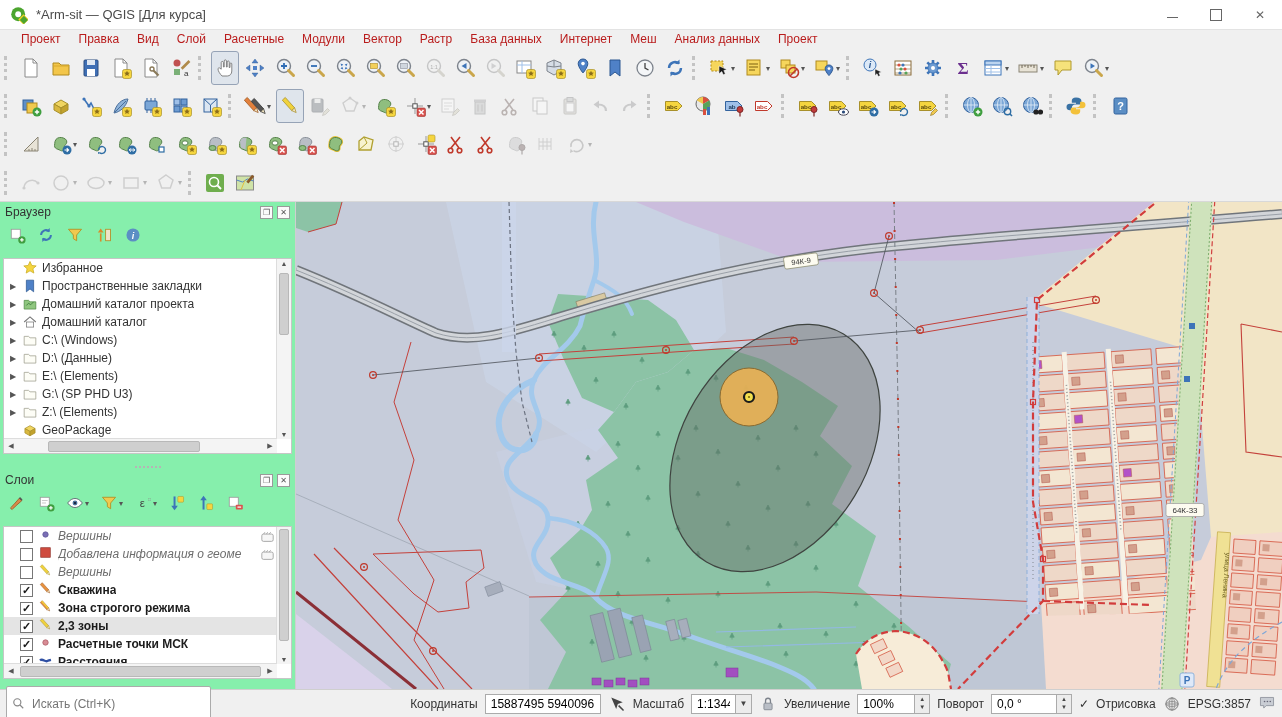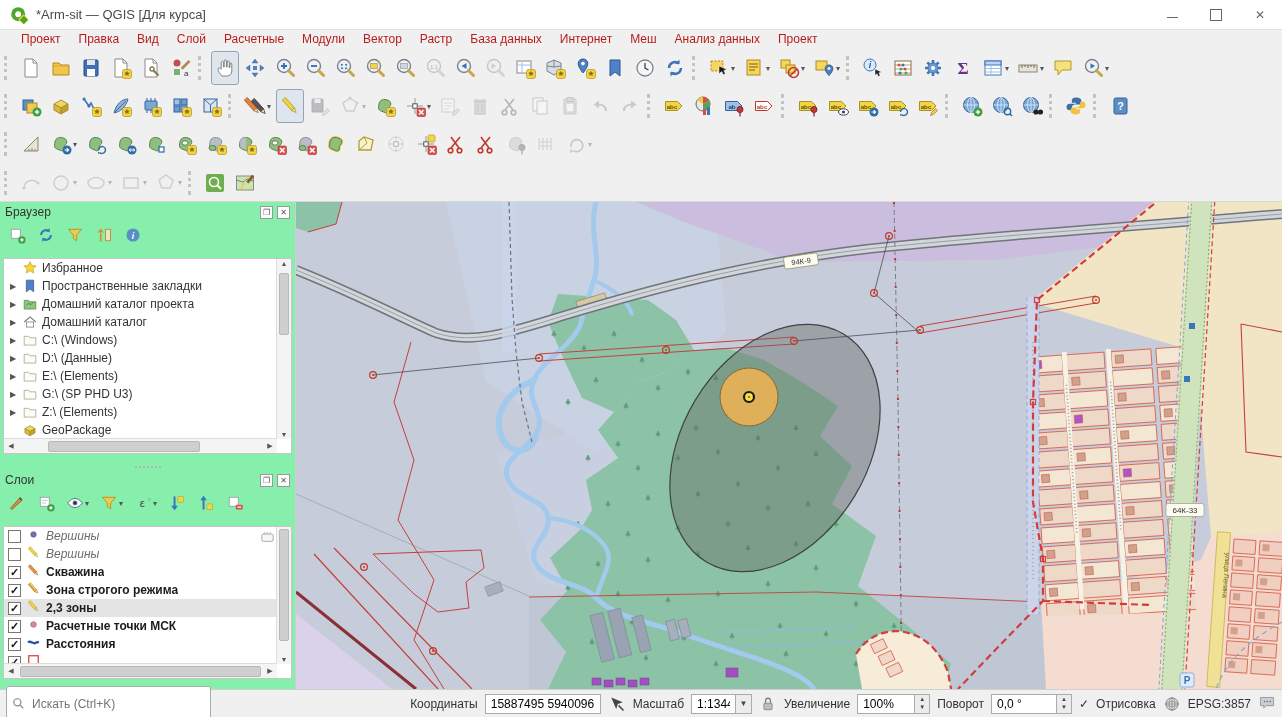--- a/index.html
+++ b/index.html
@@ -29,21 +29,21 @@
   .phead{height:20px;display:flex;align-items:center;padding:0 5px;gap:4px}
   .phead .ptitle{flex:1;color:#333}
   .pbtn{width:13px;height:13px;border:1px solid #9a9a9a;background:#fbfbfb;display:flex;align-items:center;justify-content:center;font-size:8px;color:#555;box-sizing:border-box}
   .ptools{height:26px;display:flex;align-items:center;gap:7px;padding-left:6px}
   .ptools .tbtn{height:22px;padding:1px;margin:0}
   .treewrap{flex:1;margin:10px 3px;position:relative;background:#fff;border:1px solid #c6c6c6;box-sizing:border-box;overflow:hidden}
   .treeinner{position:absolute;left:0;top:0;right:14px;bottom:14px;overflow:hidden}
   .trow{height:18px;display:flex;align-items:center;gap:4px;padding-left:4px;white-space:nowrap}
   .trow .arrow{width:10px;font-size:8px;color:#555;text-align:center;flex:0 0 10px}
   .trow .icn16{width:16px;height:16px;flex:0 0 16px;display:flex}
-  .lrow{height:18px;display:flex;align-items:center;gap:5px;padding-left:4px;white-space:nowrap}
+  .lrow{height:18px;display:flex;align-items:center;gap:5px;padding-left:16px;white-space:nowrap}
   .lrow.selected{background:#e4e4e4}
   .chkbx{width:13px;height:13px;border:1px solid #777;background:#fff;box-sizing:border-box;display:flex;align-items:center;justify-content:center;font-size:11px;font-weight:bold;color:#1a1a1a;line-height:1}
   .lbl{overflow:hidden;text-overflow:clip}
   .it{font-style:italic;color:#6d6d6d}
   .bd{font-weight:bold;color:#1c1c1c}
   .un{}
   .editbadge{margin-left:auto;margin-right:2px;display:flex}
   .vscroll{position:absolute;top:0;right:0;bottom:14px;width:14px;background:#f4f4f4;border-left:1px solid #ddd}
   .vthumb{position:absolute;left:2px;right:2px;background:#cfcfcf;border:1px solid #b8b8b8;border-radius:2px}
   .hscroll{position:absolute;left:0;right:14px;bottom:0;height:14px;background:#f4f4f4;border-top:1px solid #ddd;display:flex;align-items:center}
@@ -1294,20 +1294,33 @@
               <span class="editbadge">
                 <svg viewBox="0 0 16 16" width="15" height="13">
                   <rect x="1" y="5" width="14" height="9" rx="2" fill="#f6f6f6" stroke="#999"></rect>
                   <path d="M3.5 5c0-2 1.6-2 1.6-2m1.9 2c0-2 1.6-2 1.6-2m1.9 2c0-2 1.6-2 1.6-2" stroke="#999" fill="none"></path>
                 </svg>
               </span>
             </div>
             <div class="lrow">
               <span class="chkbx"></span>
               <span class="icn16"><svg viewBox="0 0 22 22" width="15" height="15">
+                  <rect x="4" y="4" width="14" height="14" fill="#cf4b3f" stroke="#8f2f28"></rect>
+                </svg></span>
+              <span class="lbl it">Добавлена информация о геоме</span>
+              <span class="editbadge">
+                <svg viewBox="0 0 16 16" width="15" height="13">
+                  <rect x="1" y="5" width="14" height="9" rx="2" fill="#f6f6f6" stroke="#999"></rect>
+                  <path d="M3.5 5c0-2 1.6-2 1.6-2m1.9 2c0-2 1.6-2 1.6-2m1.9 2c0-2 1.6-2 1.6-2" stroke="#999" fill="none"></path>
+                </svg>
+              </span>
+            </div>
+            <div class="lrow">
+              <span class="chkbx"></span>
+              <span class="icn16"><svg viewBox="0 0 22 22" width="15" height="15">
                   <g transform="rotate(-42 11 11)">
                     <rect x="9.2" y="1.5" width="4" height="14" fill="#f0d23c" stroke="#b09a2a" stroke-width=".7"></rect>
                     <path d="M9.2 15.5l2 4.5 2-4.5z" fill="#f3e6c0" stroke="#b09a2a" stroke-width=".7"></path>
                   </g>
                 </svg></span>
               <span class="lbl it">Вершины</span>
             </div>
             <div class="lrow">
               <span class="chkbx">✓</span>
               <span class="icn16"><svg viewBox="0 0 22 22" width="15" height="15">

